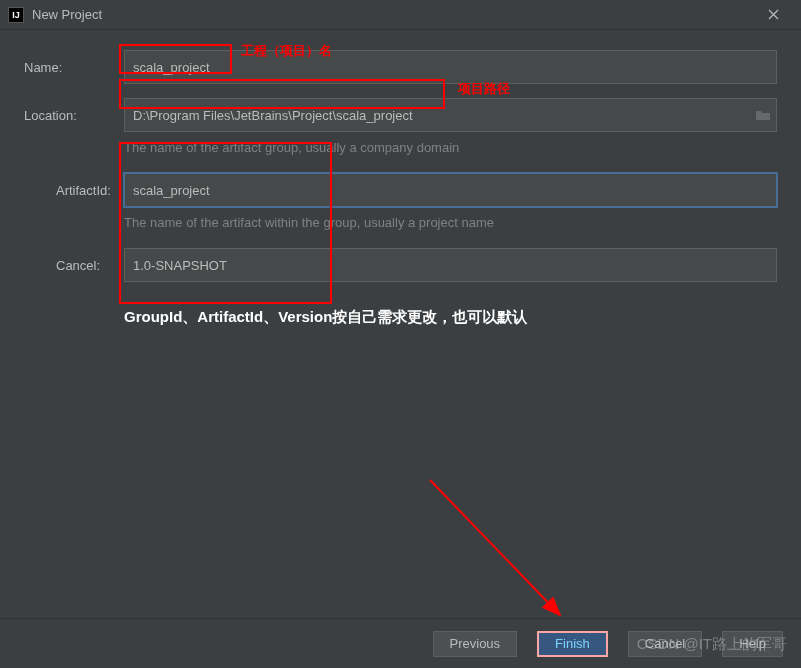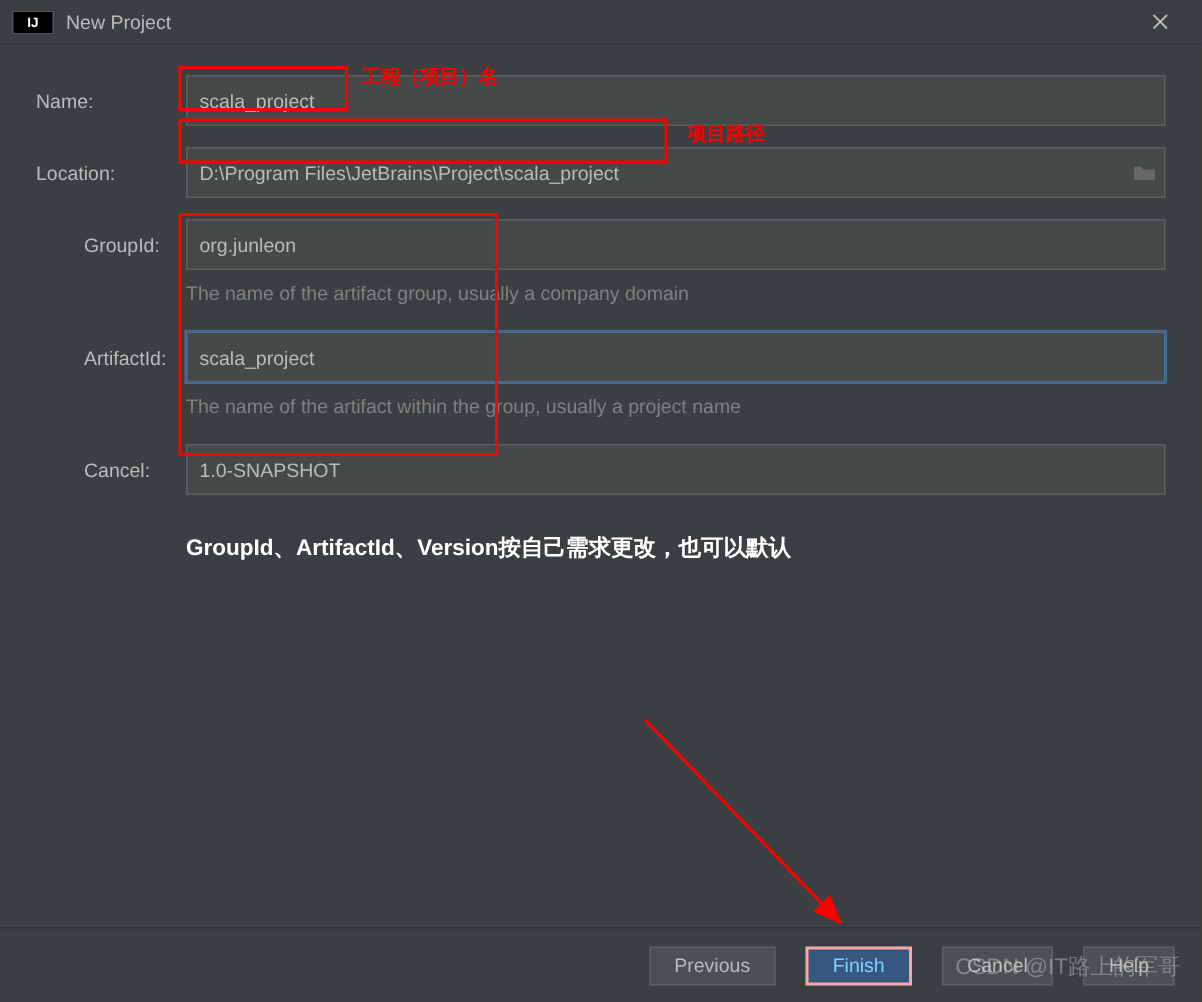--- a/index.html
+++ b/index.html
@@ -15,21 +15,21 @@
     }
     .titlebar {
       height: 30px;
       background: #3c3f41;
       border-bottom: 1px solid #323232;
       display: flex;
       align-items: center;
       padding: 0 8px;
     }
     .app-icon {
-      width: 28px;
+      width: 16px;
       height: 16px;
       background: #000;
       color: #fff;
       font-size: 9px;
       font-weight: bold;
       display: flex;
       align-items: center;
       justify-content: center;
       margin-right: 8px;
       border: 1px solid #555;
@@ -207,24 +207,20 @@
     <div class="label">Location:</div>
     <div class="input-wrap">
       <input class="input" value="D:\Program Files\JetBrains\Project\scala_project" style="">
       <svg class="browse-icon" viewBox="0 0 16 12">
           <path d="M1 2 L6 2 L7 4 L15 4 L15 11 L1 11 Z" fill="#888"></path>
         </svg>
     </div>
   </div>
 
 
-  <div class="form-row">
-    <div class="label-indent">GroupId:</div>
-    <input class="input" value="org.junleon" style="">
-  </div>
   <div class="hint">The name of the artifact group, usually a company domain</div>
 
   <div class="form-row">
     <div class="label-indent">ArtifactId:</div>
     <input class="input input-focused" value="scala_project" style="">
   </div>
   <div class="hint">The name of the artifact within the group, usually a project name</div>
 
   <div class="form-row">
     <div class="label-indent">Cancel:</div>

